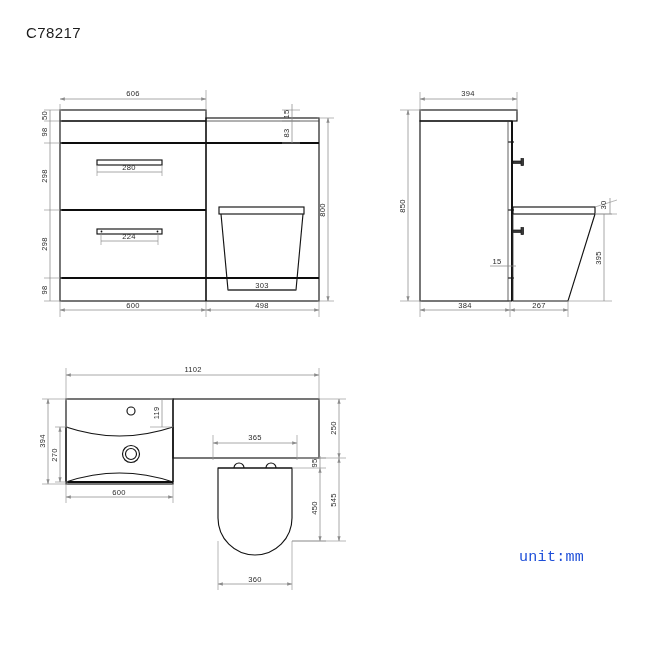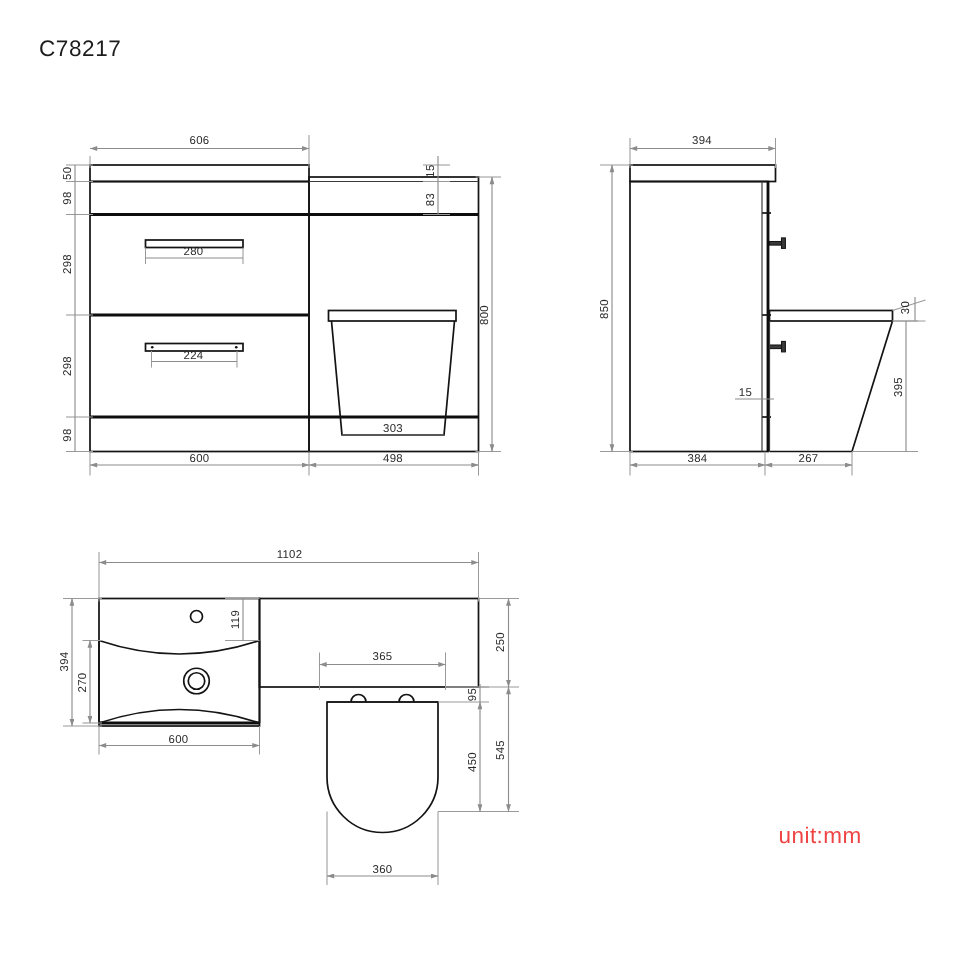--- a/index.html
+++ b/index.html
@@ -29,22 +29,22 @@
     letter-spacing: 0.4px;
     color: #1c1c1c;
     font-family: "Liberation Sans", sans-serif;
   }
   #unit-note {
     position: absolute;
     left: 519px;
     top: 549px;
     font-size: 15px;
     letter-spacing: 0.3px;
-    color: #ef4444;
-    font-family: Liberation Sans, sans-serif;
+    color: #1d4ed8;
+    font-family: Liberation Mono, monospace;
   }
   svg#cad {
     position: absolute;
     left: 0;
     top: 0;
     width: 650px;
     height: 650px;
     display: block;
   }
   .obj      { fill: none; stroke: #141414; stroke-width: 1.15; }

